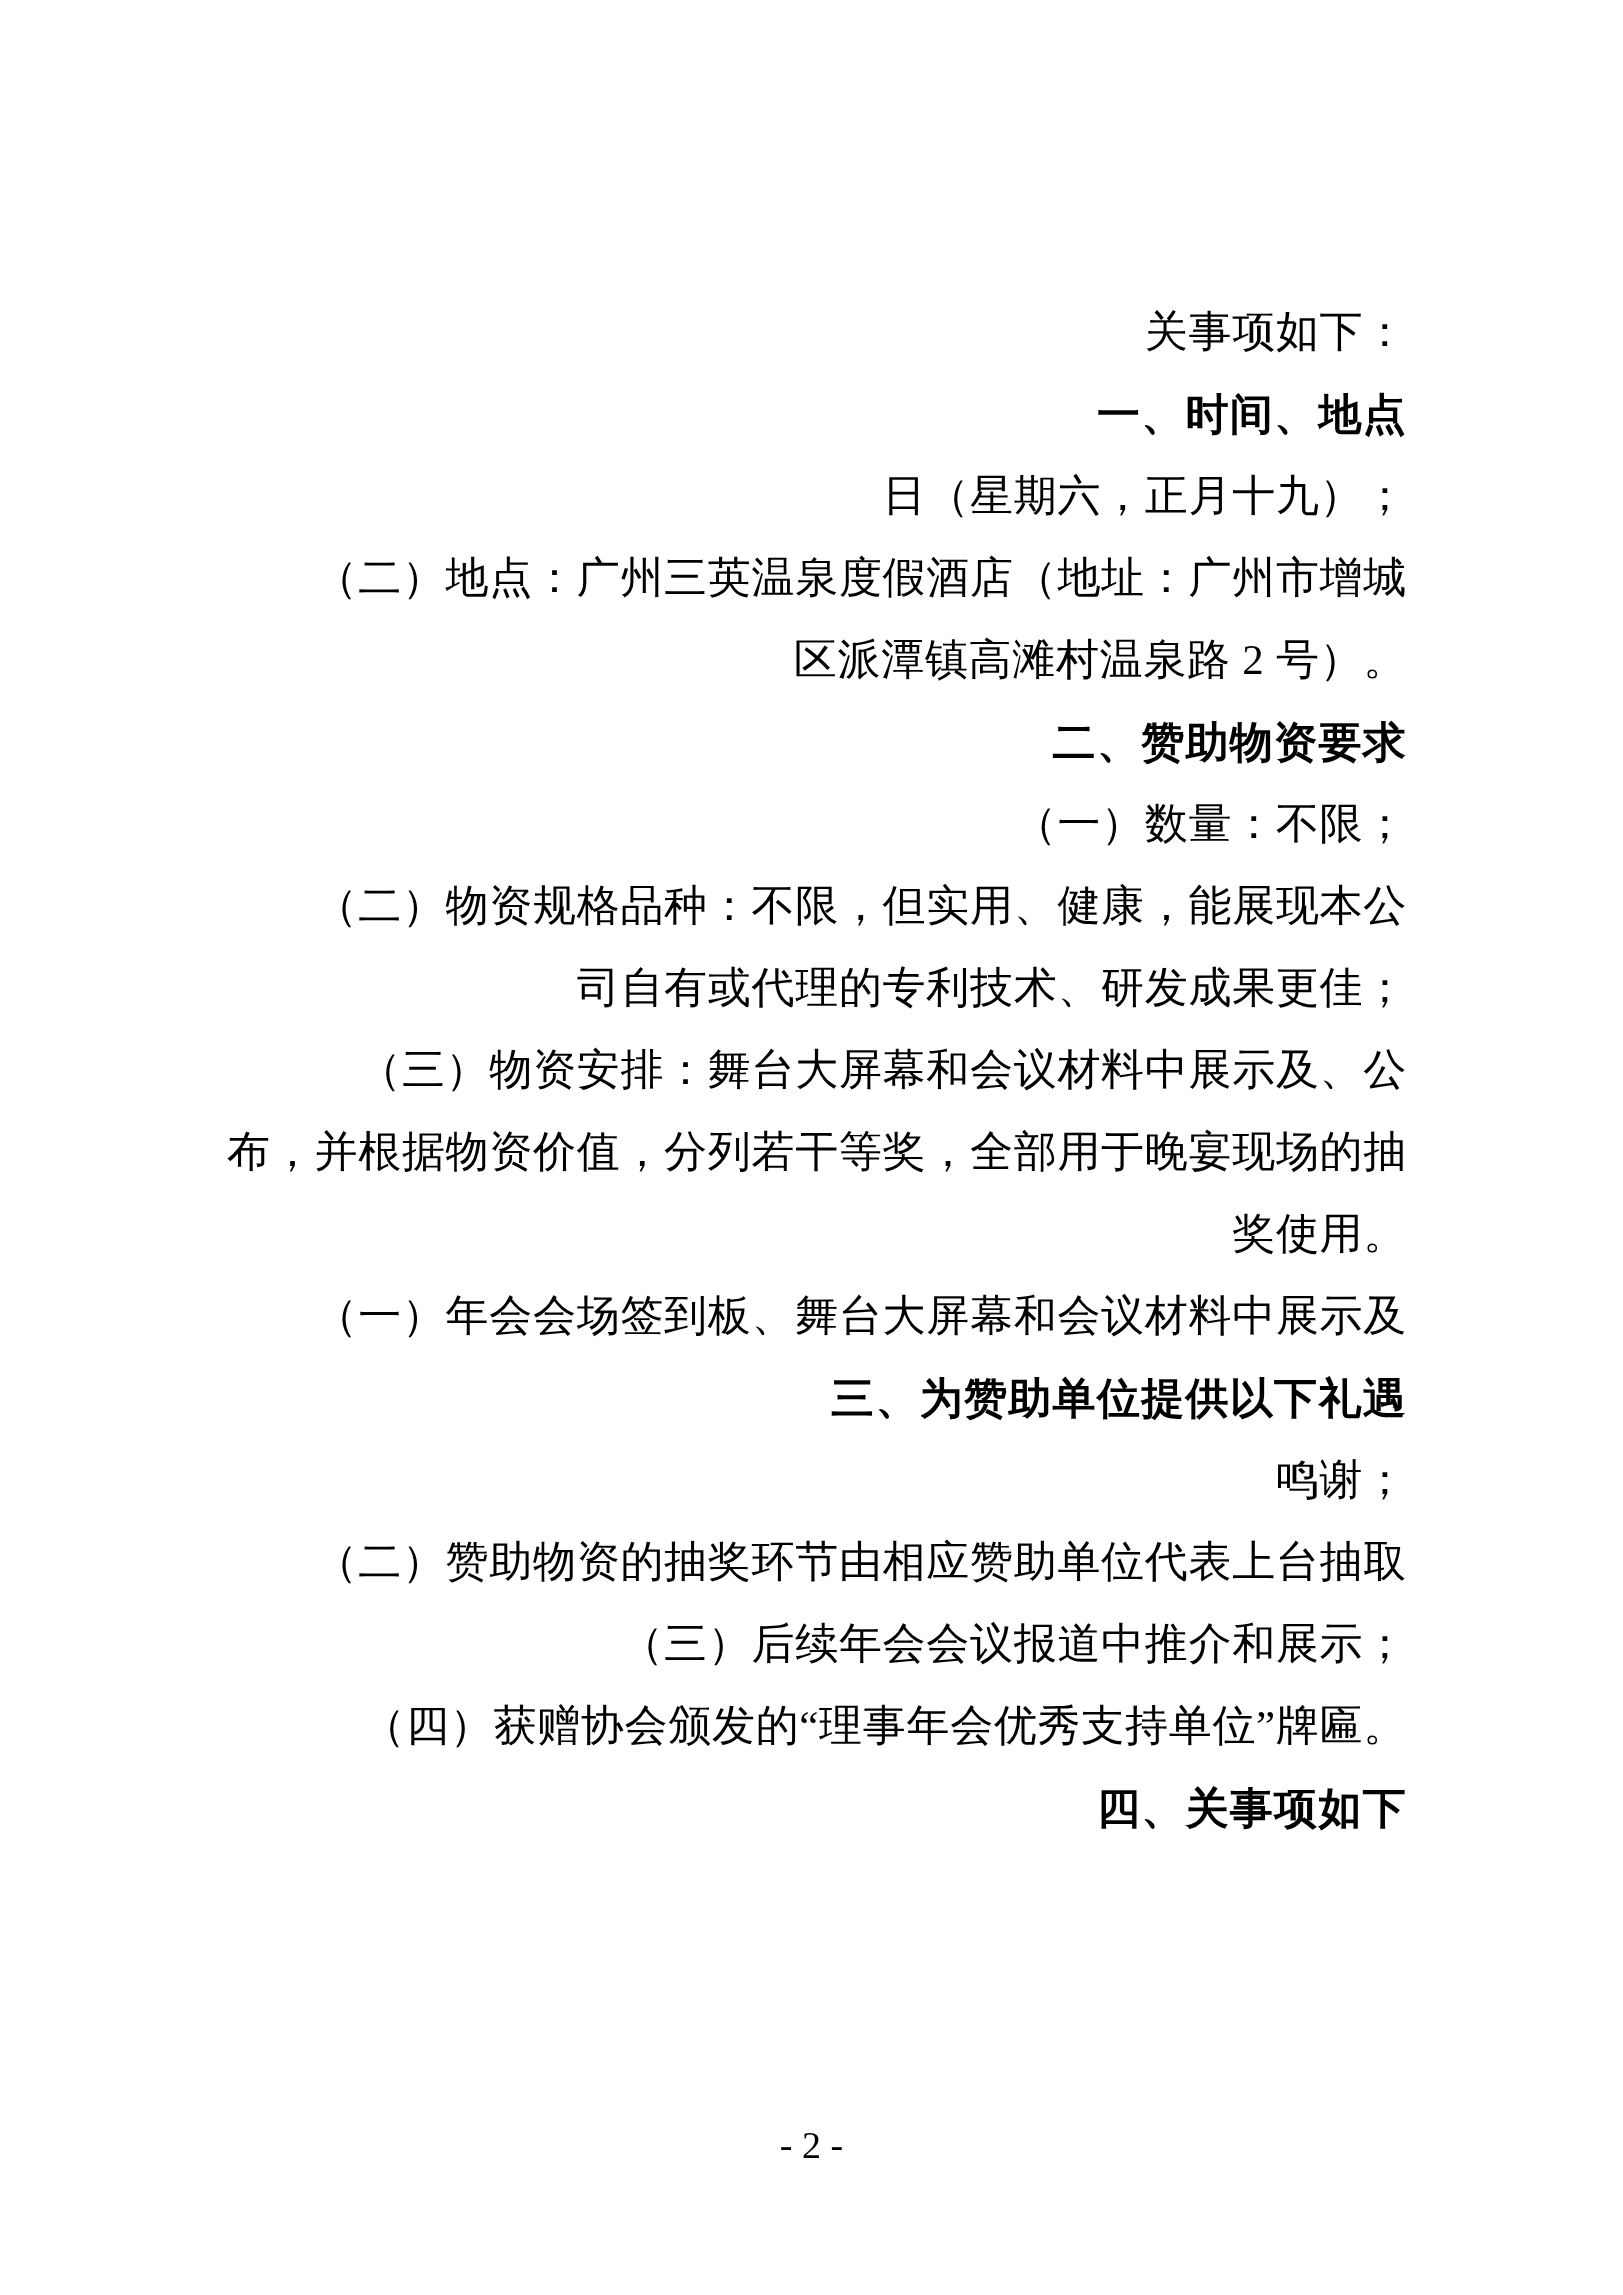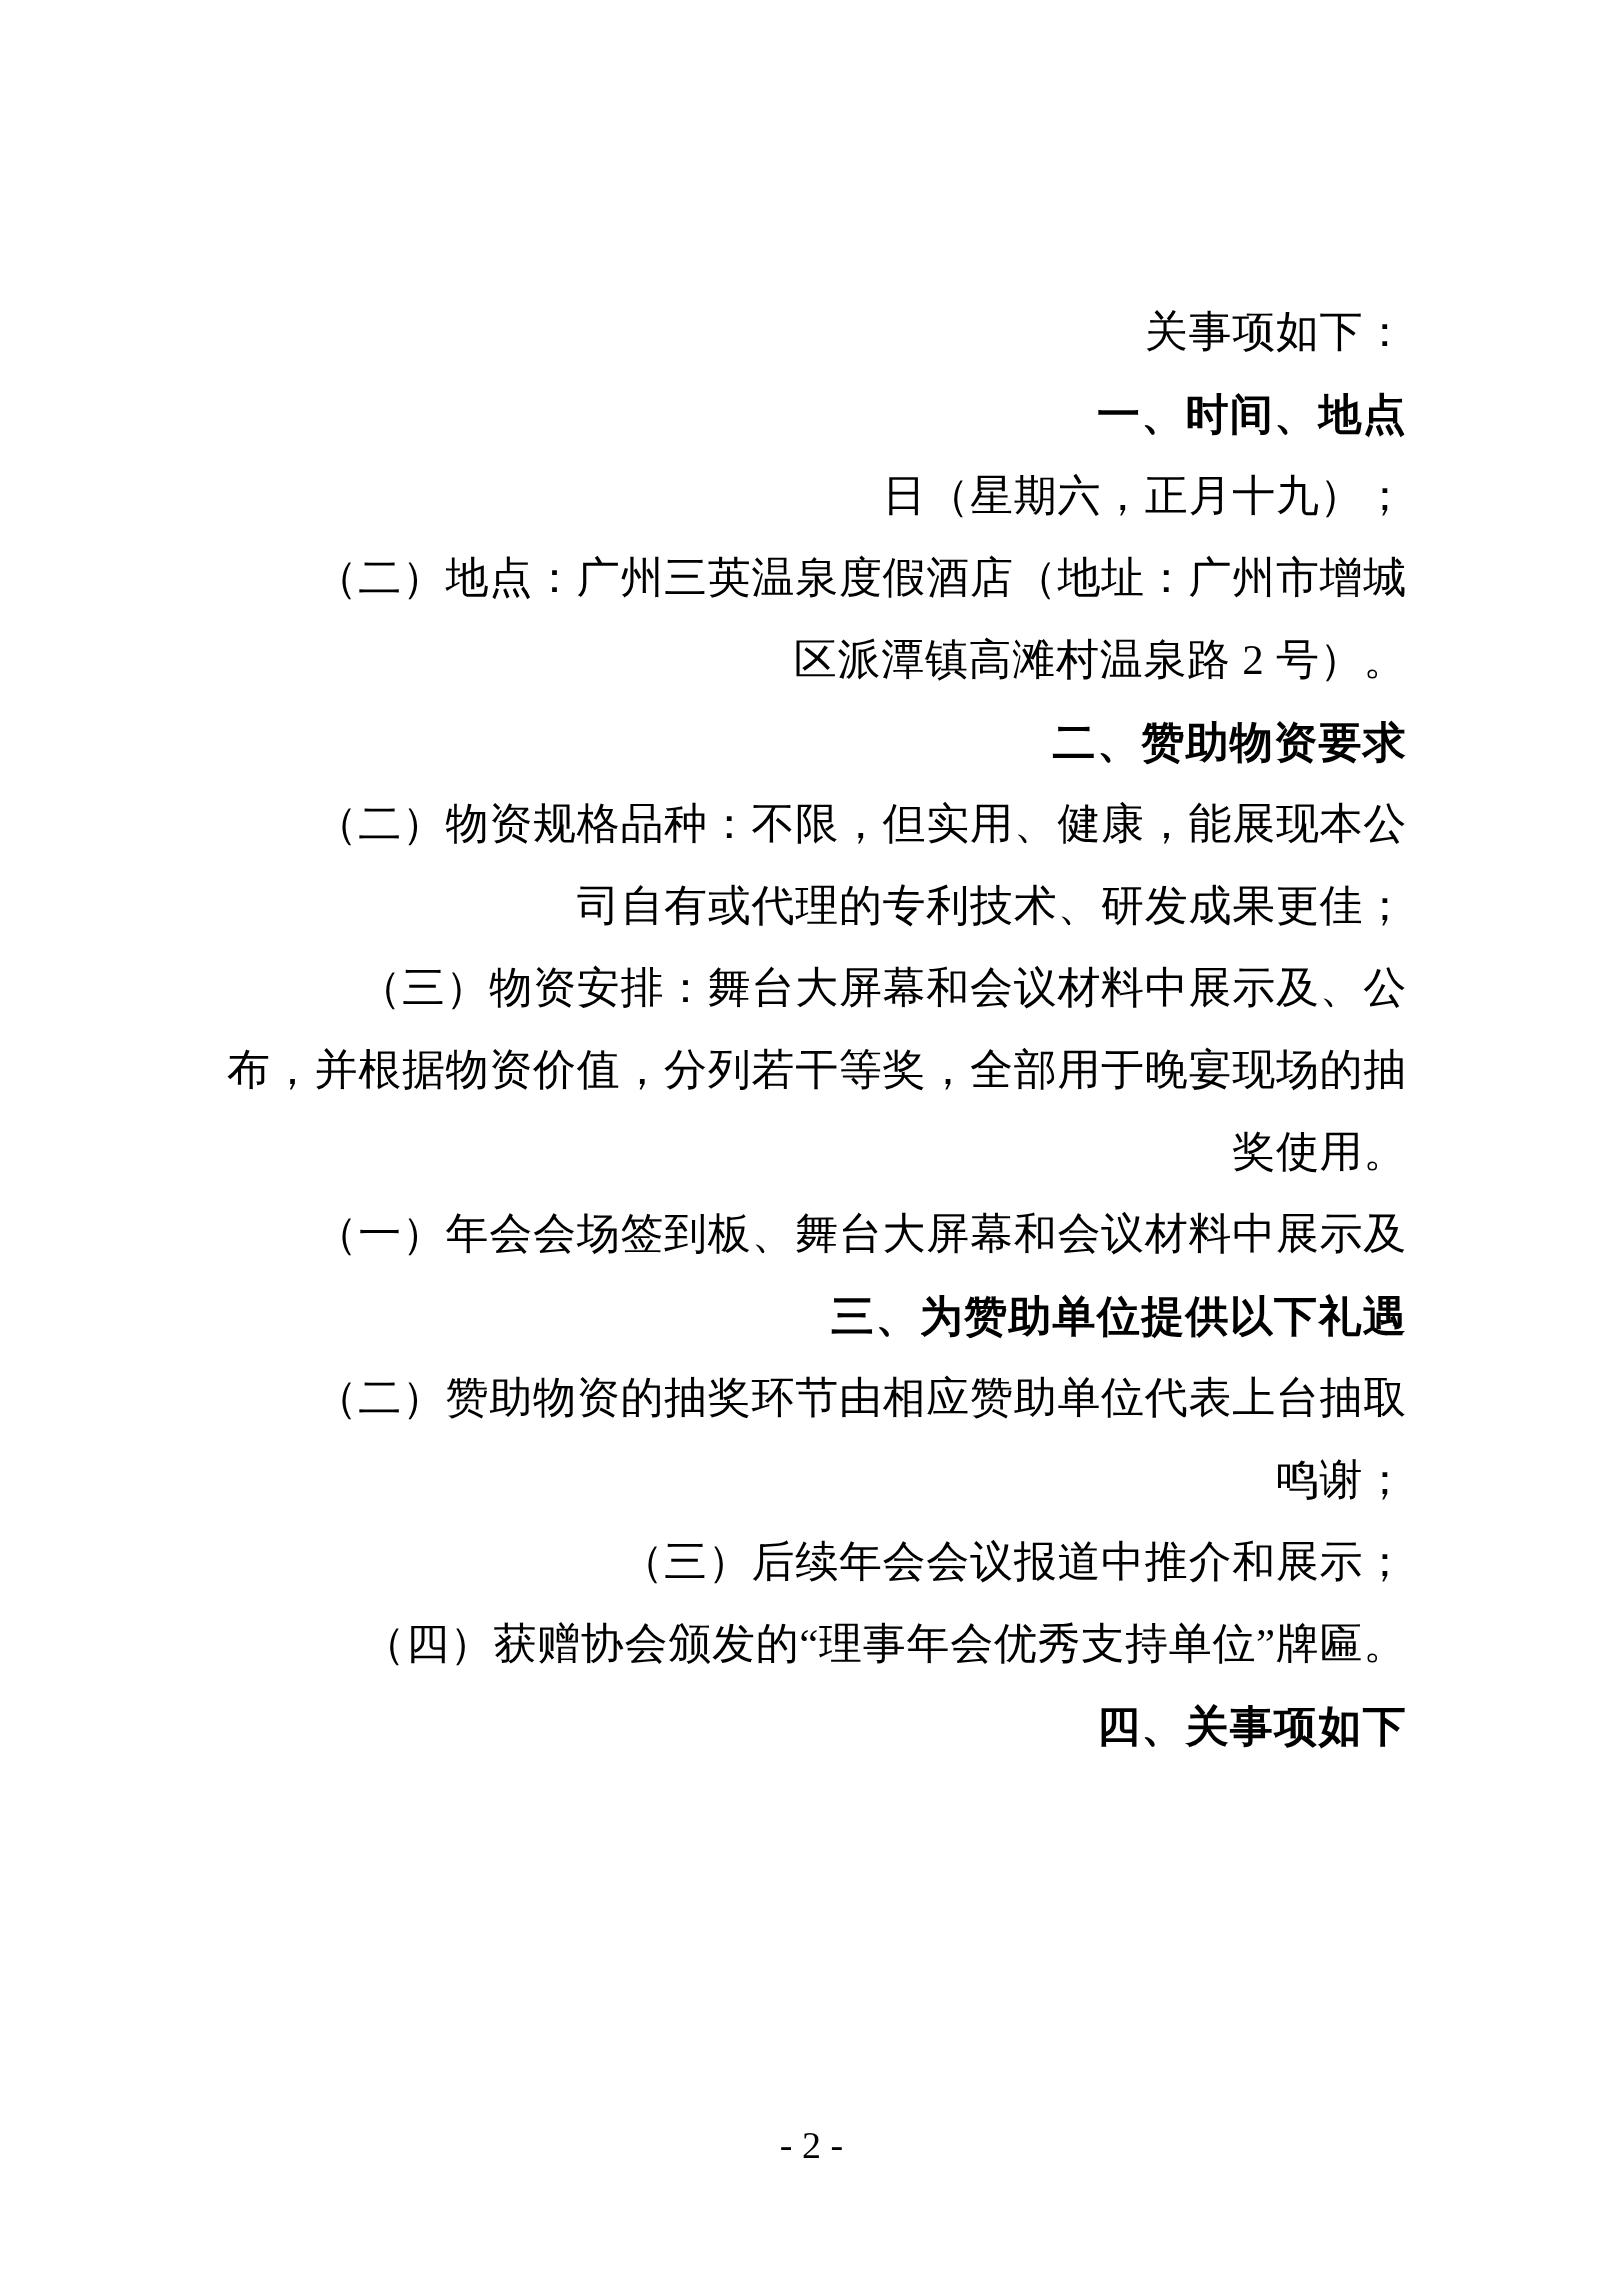--- a/index.html
+++ b/index.html
@@ -55,29 +55,30 @@
 <body>
 
 <div class="sheet">
   <div class="content">
     <div class="line body">关事项如下：</div>
     <div class="line heading indent">一、时间、地点</div>
     <div class="line body">日（星期六，正月十九）；</div>
     <div class="line body indent">（二）地点：广州三英温泉度假酒店（地址：广州市增城</div>
     <div class="line body">区派潭镇高滩村温泉路 2 号）。</div>
     <div class="line heading indent">二、赞助物资要求</div>
+    <div class="line body indent">（一）数量：不限；</div>
     <div class="line body indent">（二）物资规格品种：不限，但实用、健康，能展现本公</div>
     <div class="line body">司自有或代理的专利技术、研发成果更佳；</div>
     <div class="line body indent">（三）物资安排：舞台大屏幕和会议材料中展示及、公</div>
     <div class="line body">布，并根据物资价值，分列若干等奖，全部用于晚宴现场的抽</div>
     <div class="line body">奖使用。</div>
     <div class="line body indent">（一）年会会场签到板、舞台大屏幕和会议材料中展示及</div>
     <div class="line heading indent">三、为赞助单位提供以下礼遇</div>
+    <div class="line body">鸣谢；</div>
     <div class="line body indent">（二）赞助物资的抽奖环节由相应赞助单位代表上台抽取</div>
-    <div class="line body">鸣谢；</div>
     <div class="line body indent">（三）后续年会会议报道中推介和展示；</div>
     <div class="line body indent">（四）获赠协会颁发的“理事年会优秀支持单位”牌匾。</div>
     <div class="line heading indent">四、关事项如下</div>
   </div>
 
   <div class="footer">- 2 -</div>
 </div>
 
 
 </body></html>

